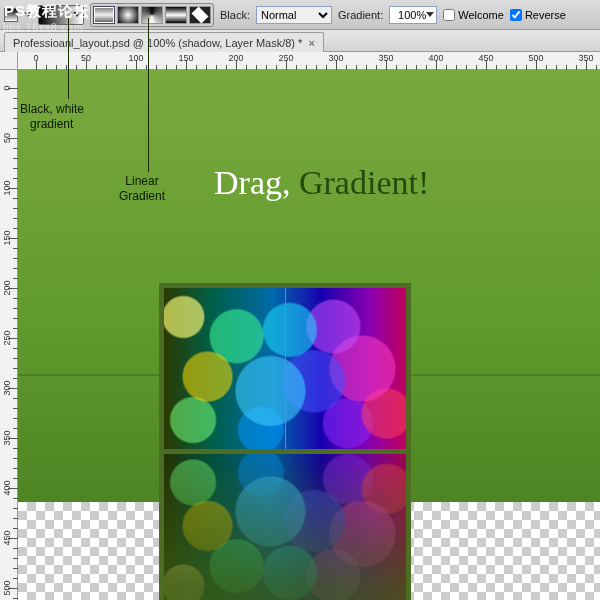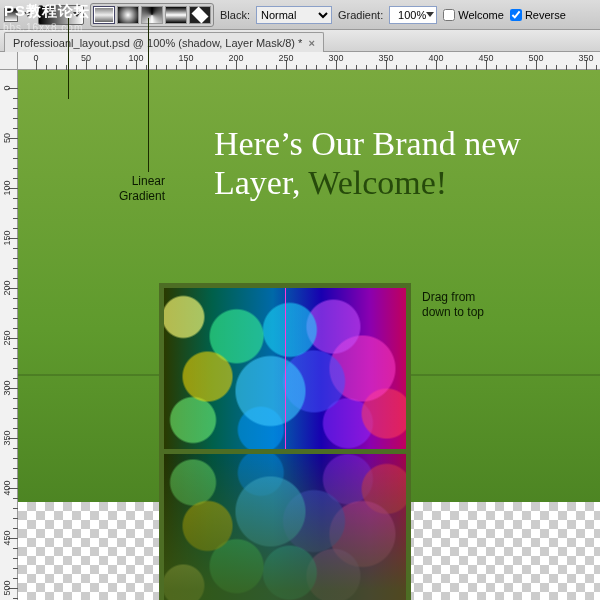--- a/index.html
+++ b/index.html
@@ -268,38 +268,38 @@
       <div class="tick-label-v" style="top: 468px;">450</div>
       <div class="tick-v" style="top: 518px; left: 8px; width: 10px;"></div>
       <div class="tick-v" style="top: 528px; left: 13px; width: 5px;"></div>
       <div class="tick-label-v" style="top: 518px;">500</div>
     </div>
 
   <div class="canvas-area">
     <div class="checker"></div>
     <div class="artboard">
       <div class="hero-text">
-        <span>Here’s Our Brand new</span><br>
-        <span>Layer, </span><span class="welcome">Welcome!</span>
+        <br>
+        <span>Drag, </span><span class="welcome">Gradient!</span>
       </div>
     </div>
 
     <div class="bokeh-wrap">
       <div class="bokeh-card">
         <div class="bokeh-bg"></div>
         <div class="pink-guide"></div>
         <div class="crosshair"></div>
       </div>
       <div class="bokeh-card reflection">
         <div class="bokeh-bg"></div>
 
       </div>
     </div>
 
-    <div class="anno" style="left:101px; top:104px; text-align:right;">Linear
+    <div class="anno" style="left:2px; top:32px;">Black, white
+   gradient</div>
+    <div class="anno" style="left:101px; top:104px; text-align:center;">Linear
 Gradient</div>
-    <div class="anno" style="left:404px; top:220px;">Drag from
-down to top</div>
   </div>
 
   <div class="anno-line" style="left:68px;  top:-34px; height:81px;"></div>
   <div class="anno-line" style="left:148px; top:-34px; height:154px;"></div>
 </div>
 
 </body></html>

